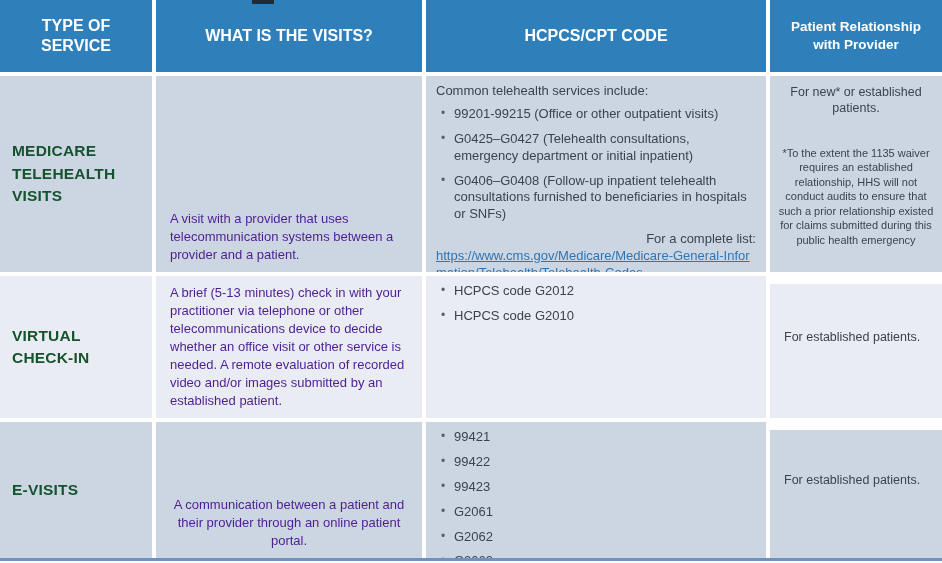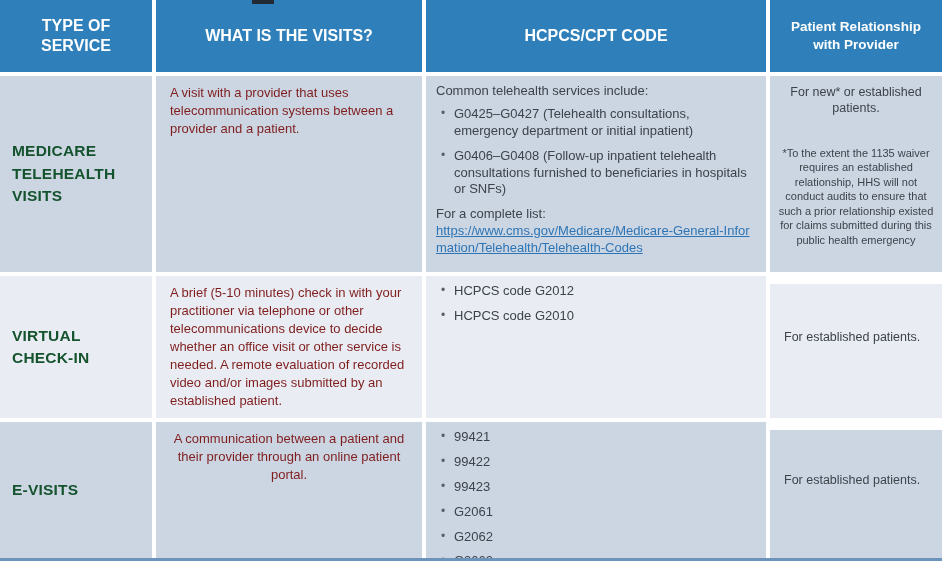--- a/index.html
+++ b/index.html
@@ -46,25 +46,25 @@
     align-items: center;
     padding: 8px 10px 8px 12px;
     font-weight: bold;
     font-size: 15.5px;
     line-height: 1.45;
     color: #14532d;
     letter-spacing: 0.2px;
   }
   .desc-cell {
     display: flex;
-    align-items: flex-start;
+    align-items: flex-end;
     padding: 8px 14px;
     font-size: 13px;
     line-height: 1.38;
-    color: #7f1d1d;
+    color: #4c1d95;
   }
   .desc-cell.centered { text-align: center; justify-content: center; }
   .codes-cell {
     padding: 7px 10px 7px 10px;
     font-size: 13px;
     line-height: 1.3;
     color: #3c434b;
   }
   .codes-cell .intro { margin-bottom: 6px; }
   ul.code-list { list-style: none; }
@@ -74,21 +74,21 @@
     margin-bottom: 8px;
   }
   ul.code-list li::before {
     content: "\2022";
     position: absolute;
     left: 5px;
     top: 0;
     color: #5a6068;
     font-size: 12px;
   }
-  .codes-footer { margin-top: 2px; }
+  .codes-footer { margin-top: 2px; text-align: right; }
   .codes-cell a {
     color: #2e75b5;
     text-decoration: underline;
     overflow-wrap: anywhere;
     word-break: break-all;
   }
   .rel-cell {
     padding: 8px 8px;
     font-size: 12.5px;
     line-height: 1.3;
@@ -143,36 +143,37 @@
 
     <div class="cell dark type-cell">
       <span>MEDICARE TELEHEALTH VISITS</span>
     </div>
     <div class="cell dark desc-cell">
       <span>A visit with a provider that uses telecommunication systems between a provider and a patient.</span>
     </div>
     <div class="cell dark codes-cell">
       <div class="intro">Common telehealth services include:</div>
       <ul class="code-list">
+          <li>99201-99215 (Office or other outpatient visits)</li>
           <li>G0425–G0427 (Telehealth consultations, emergency department or initial inpatient)</li>
           <li>G0406–G0408 (Follow-up inpatient telehealth consultations furnished to beneficiaries in hospitals or SNFs)</li>
         </ul>
       <div class="codes-footer">For a complete list:</div>
       <a href="#">https://www.cms.gov/Medicare/Medicare-General-Information/Telehealth/Telehealth-Codes</a>
     </div>
     <div class="cell dark rel-cell centered-col">
       <div>For new* or established patients.</div>
       <div class="note">*To the extent the 1135 waiver requires an established relationship, HHS will not conduct audits to ensure that such a prior relationship existed for claims submitted during this public health emergency</div>
     </div>
 
     <div class="cell light type-cell">
       <span>VIRTUAL CHECK-IN</span>
     </div>
     <div class="cell light desc-cell">
-      <span>A brief (5-10 minutes) check in with your practitioner via telephone or other telecommunications device to decide whether an office visit or other service is needed. A remote evaluation of recorded video and/or images submitted by an established patient.</span>
+      <span>A brief (5-13 minutes) check in with your practitioner via telephone or other telecommunications device to decide whether an office visit or other service is needed. A remote evaluation of recorded video and/or images submitted by an established patient.</span>
     </div>
     <div class="cell light codes-cell">
       <ul class="code-list">
           <li>HCPCS code G2012</li>
           <li>HCPCS code G2010</li>
         </ul>
     </div>
     <div class="cell light rel-cell mid">
       <span class="rel-text">For established patients.</span>
     </div>

